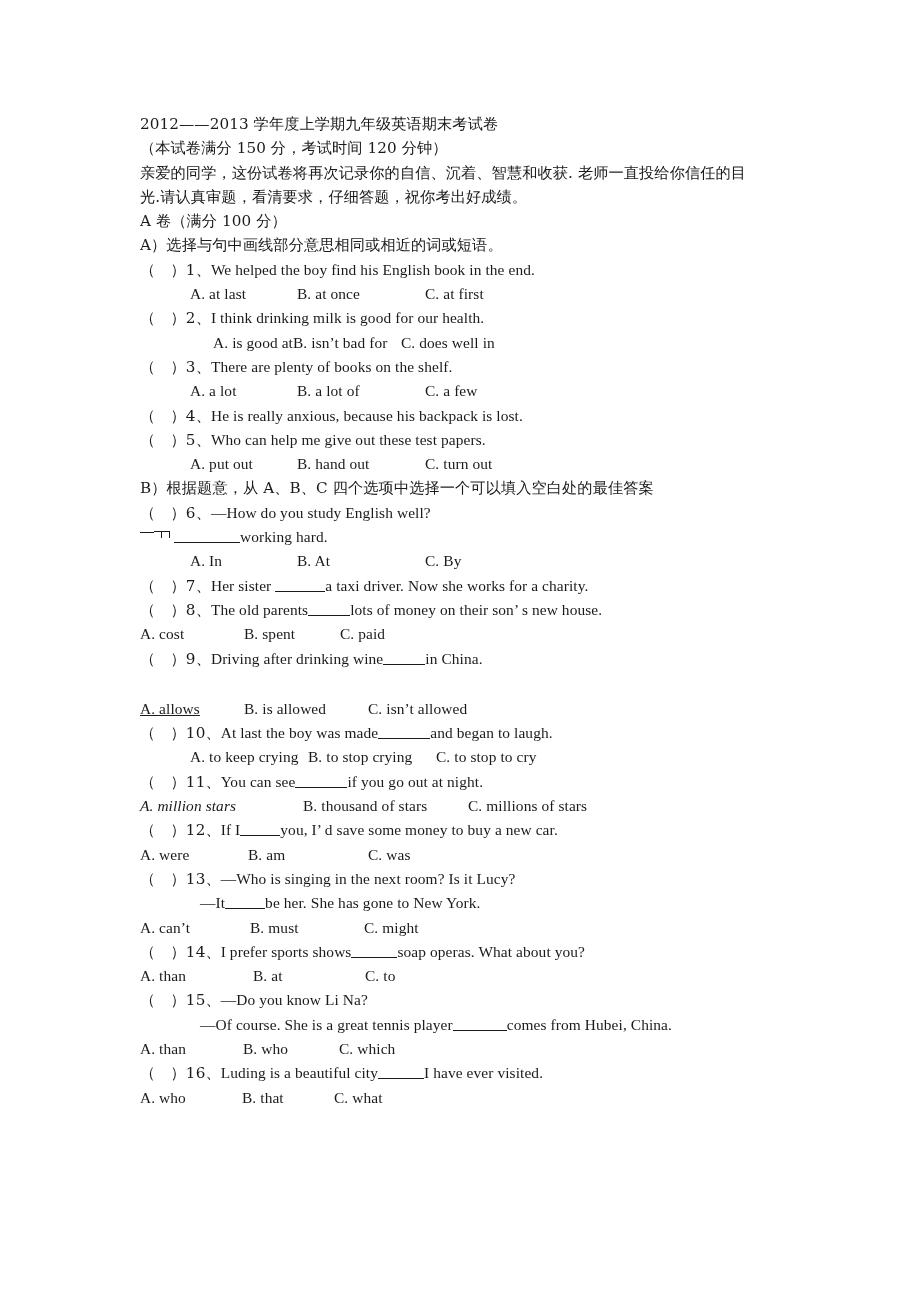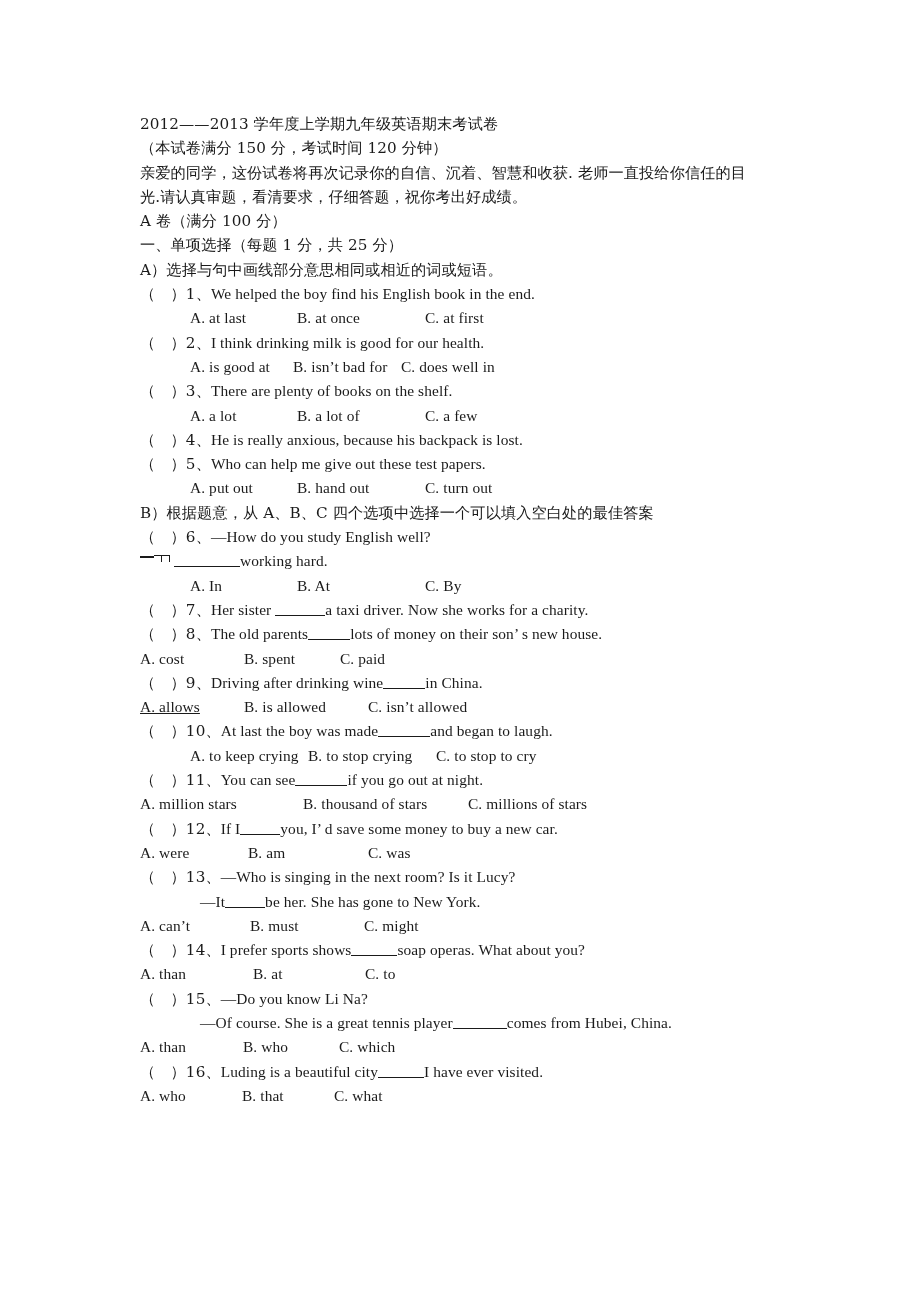--- a/index.html
+++ b/index.html
@@ -50,37 +50,37 @@
     white-space: pre;
   }
   .opt-a, .opt-b, .opt-c {
     display: inline-block;
     vertical-align: baseline;
   }
   
   .w-wide .opt-a { min-width: 107px; }
   .w-wide .opt-b { min-width: 128px; }
   
-  .w-nar .opt-a { min-width: 103px; }
+  .w-nar .opt-a { min-width: 103px; text-align: right; }
   .w-nar .opt-b { min-width: 108px; }
   
   .w-med .opt-a { min-width: 118px; }
   .w-med .opt-b { min-width: 128px; }
   
-  .w-xw .opt-a { min-width: 163px; }
+  .w-xw .opt-a { min-width: 163px; font-style: italic; }
   .w-xw .opt-b { min-width: 165px; }
   
   .w-q16 .opt-a { min-width: 102px; }
   .w-q16 .opt-b { min-width: 92px; }
   
   .w-q8 .opt-a { min-width: 104px; }
   .w-q8 .opt-b { min-width: 96px; }
   
   .w-q9 .opt-a { min-width: 104px; text-decoration: underline; }
-  .w-q9 .opt-b { min-width: 124px; }
+  .w-q9 .opt-b { min-width: 124px; margin-top: 26px; }
   
   .w-q7 .opt-a { min-width: 100px; }
   .w-q7 .opt-b { min-width: 158px; }
   
   .w-q12 .opt-a { min-width: 108px; }
   .w-q12 .opt-b { min-width: 120px; }
   
   .w-q13 .opt-a { min-width: 110px; }
   .w-q13 .opt-b { min-width: 114px; }
   
@@ -128,21 +128,20 @@
 <body>
 
 <div id="page">
   <div class="doc">
 
     <div class="line cn">2012——2013 学年度上学期九年级英语期末考试卷</div>
     <div class="line cn">（本试卷满分 150 分，考试时间 120 分钟）</div>
     <div class="line cn">亲爱的同学，这份试卷将再次记录你的自信、沉着、智慧和收获. 老师一直投给你信任的目</div>
     <div class="line cn">光.请认真审题，看清要求，仔细答题，祝你考出好成绩。</div>
     <div class="line cn">A 卷（满分 100 分）</div>
-    <div class="line cn">一、单项选择（每题 1 分，共 25 分）</div>
     <div class="line cn">A）选择与句中画线部分意思相同或相近的词或短语。</div>
 
     <div class="line"><span class="cn">（　）1、</span><span>We helped the boy find his English book in the end.</span></div>
     <div class="line opts w-wide ind-opt"><span class="opt-a">A. at last</span><span class="opt-b">B. at once</span><span class="opt-c">C. at first</span></div>
 
     <div class="line"><span class="cn">（　）2、</span><span>I think drinking milk is good for our health.</span></div>
     <div class="line opts w-nar ind-opt"><span class="opt-a">A. is good at</span><span class="opt-b">B. isn’t bad for</span><span class="opt-c">C. does well in</span></div>
 
     <div class="line"><span class="cn">（　）3、</span><span>There are plenty of books on the shelf.</span></div>
     <div class="line opts w-wide ind-opt"><span class="opt-a">A. a lot</span><span class="opt-b">B. a lot of</span><span class="opt-c">C. a few</span></div>

